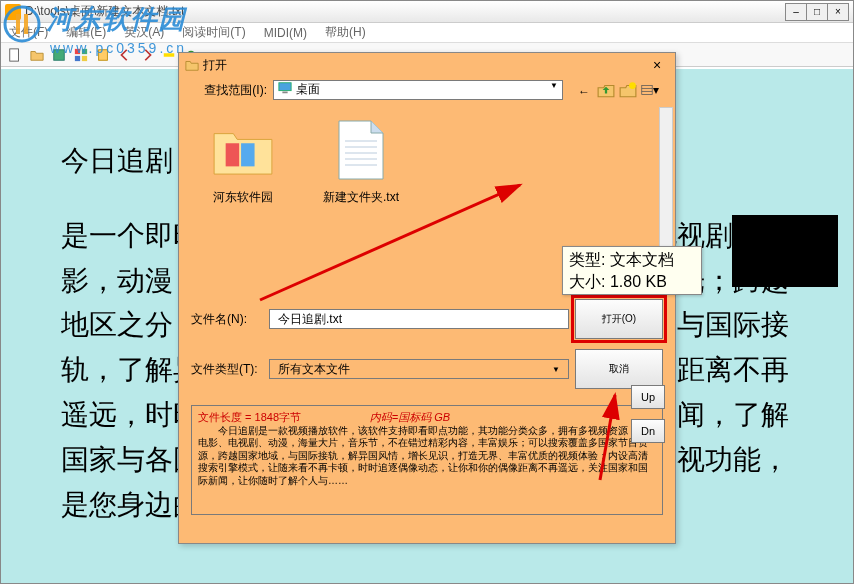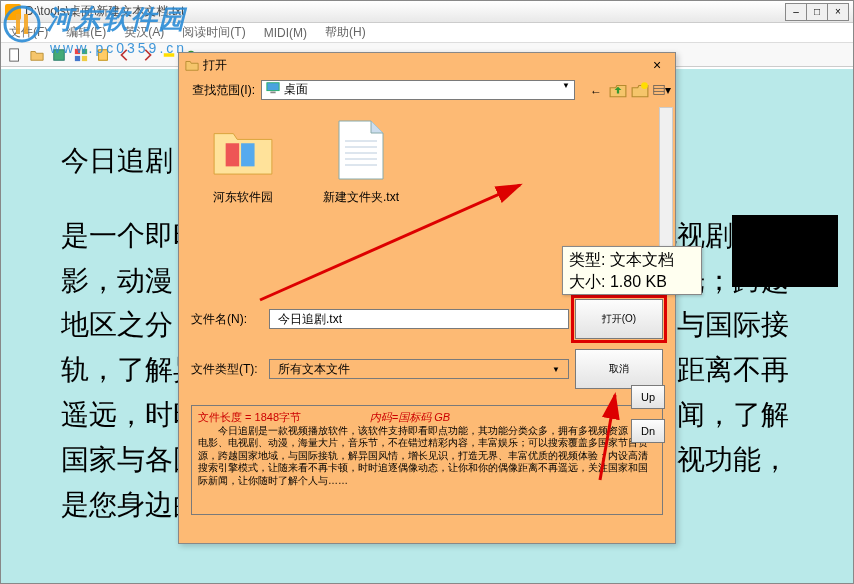--- a/index.html
+++ b/index.html
@@ -29,21 +29,21 @@
 .wm-text1 { font-size: 26px; font-weight: bold; color: #2b8cd6; font-style: italic; letter-spacing: 2px; }
 .wm-text2 { font-size: 14px; color: #2b8cd6; letter-spacing: 3px; display: block; margin-left: 48px; margin-top: -4px; }
 
 
 .dialog { position: absolute; top: 52px; left: 178px; width: 498px; height: 492px; background: #fdba74; border: 1px solid #888; box-shadow: 2px 2px 6px rgba(0,0,0,.2); z-index: 10; }
 .dlg-title { height: 24px; display: flex; align-items: center; padding: 0 6px; font-size: 12px; }
 .dlg-title .dlg-icon { width: 14px; height: 14px; margin-right: 4px; }
 .dlg-title .dlg-text { flex: 1; }
 .dlg-close { width: 24px; height: 20px; display: flex; align-items: center; justify-content: center; font-size: 14px; cursor: pointer; }
 
-.dlg-nav { height: 26px; display: flex; align-items: center; padding: 2px 4px; font-size: 12px; gap: 6px; }
+.dlg-nav { height: 26px; display: flex; align-items: center; padding: 2px 16px; font-size: 12px; gap: 6px; }
 .dlg-nav-label { width: 72px; text-align: right; }
 .dlg-combo { flex: 1; height: 20px; border: 1px solid #7a7a7a; display: flex; align-items: flex-start; padding: 0 4px; font-size: 12px; background: #fff; }
 .dlg-combo .combo-icon { width: 14px; height: 14px; margin-right: 4px; }
 .dlg-combo .combo-arrow { margin-left: auto; font-size: 8px; }
 .nav-icons { display: flex; gap: 4px; margin-left: 6px; }
 .nav-ico { width: 18px; height: 18px; display: flex; align-items: center; justify-content: center; cursor: pointer; }
 
 .file-list { height: 176px; margin: 4px 12px 0 12px; display: flex; gap: 18px; padding: 6px 2px; position: relative; }
 .file-item { width: 100px; display: flex; flex-direction: column; align-items: center; font-size: 12px; cursor: pointer; }
 .file-item.selected { outline: 3px solid #d00; outline-offset: -2px; background: #e0ecf7; }

